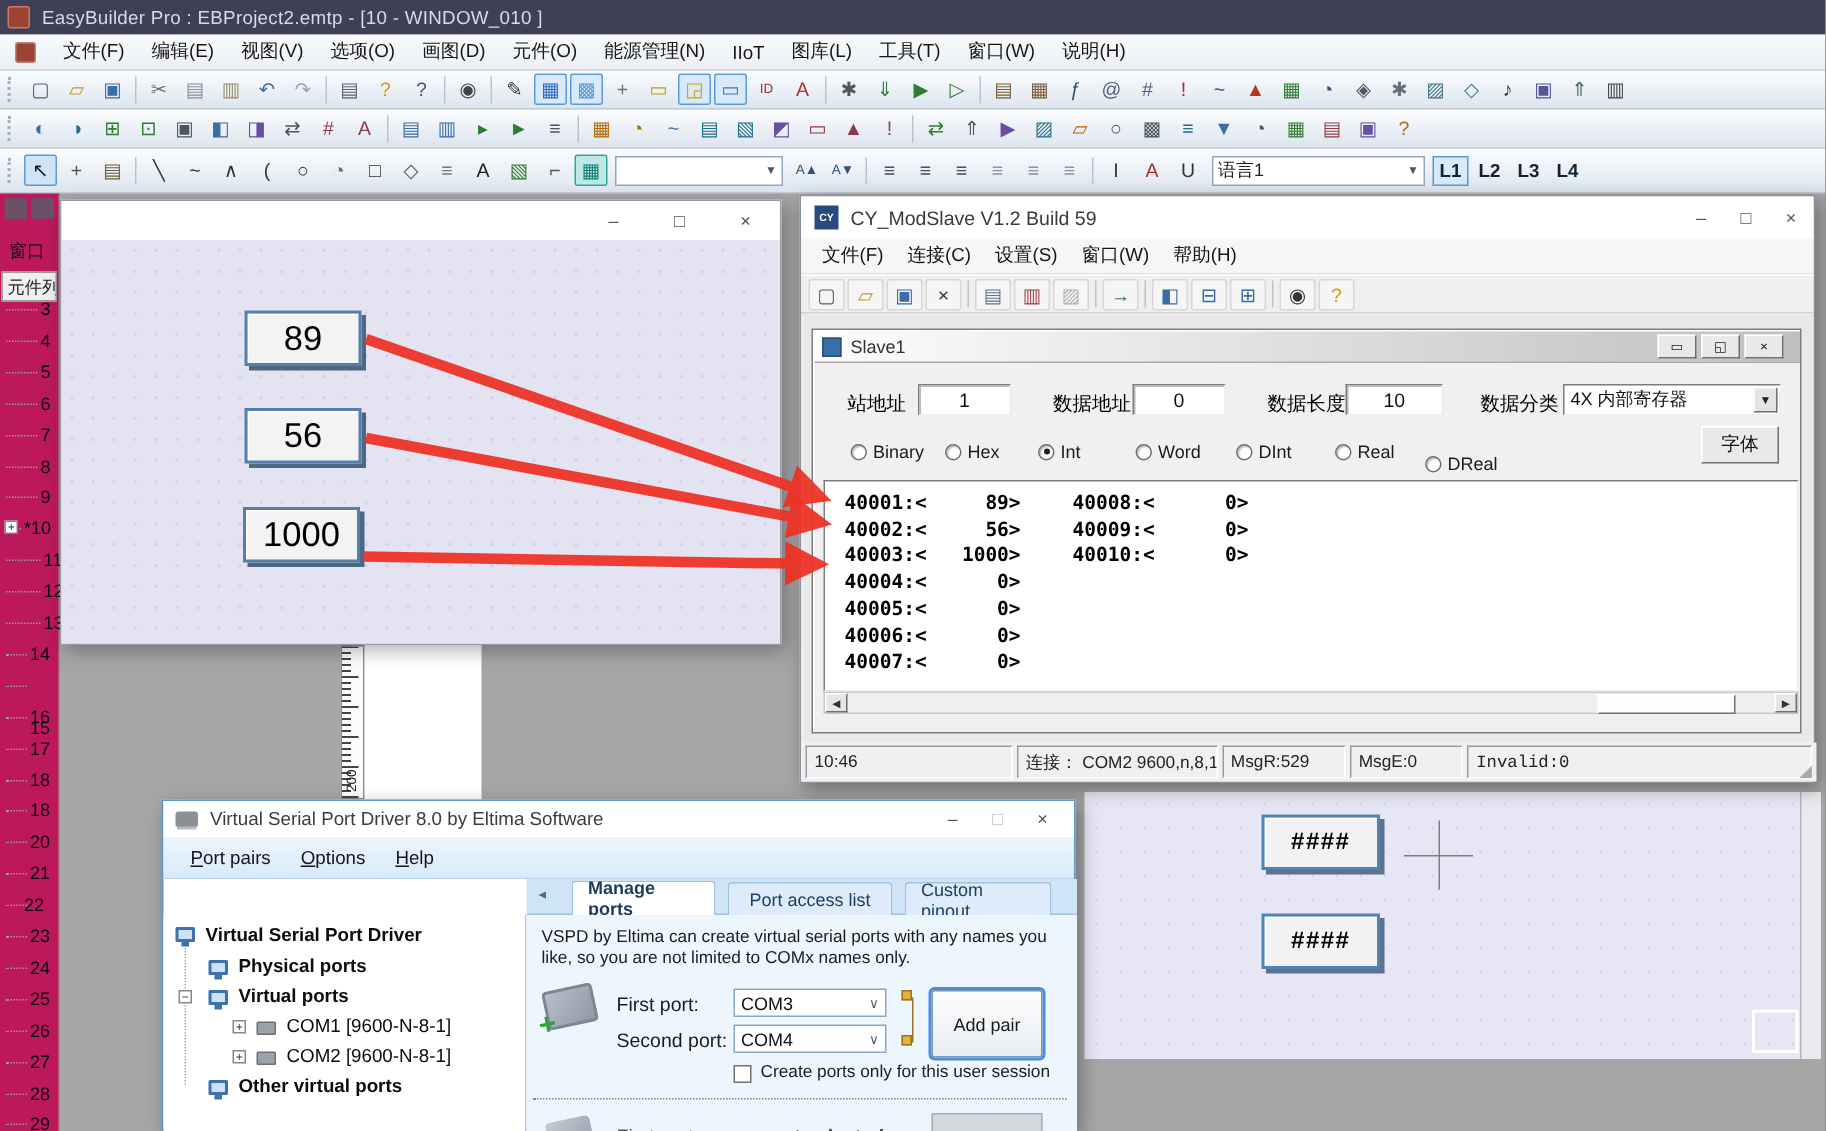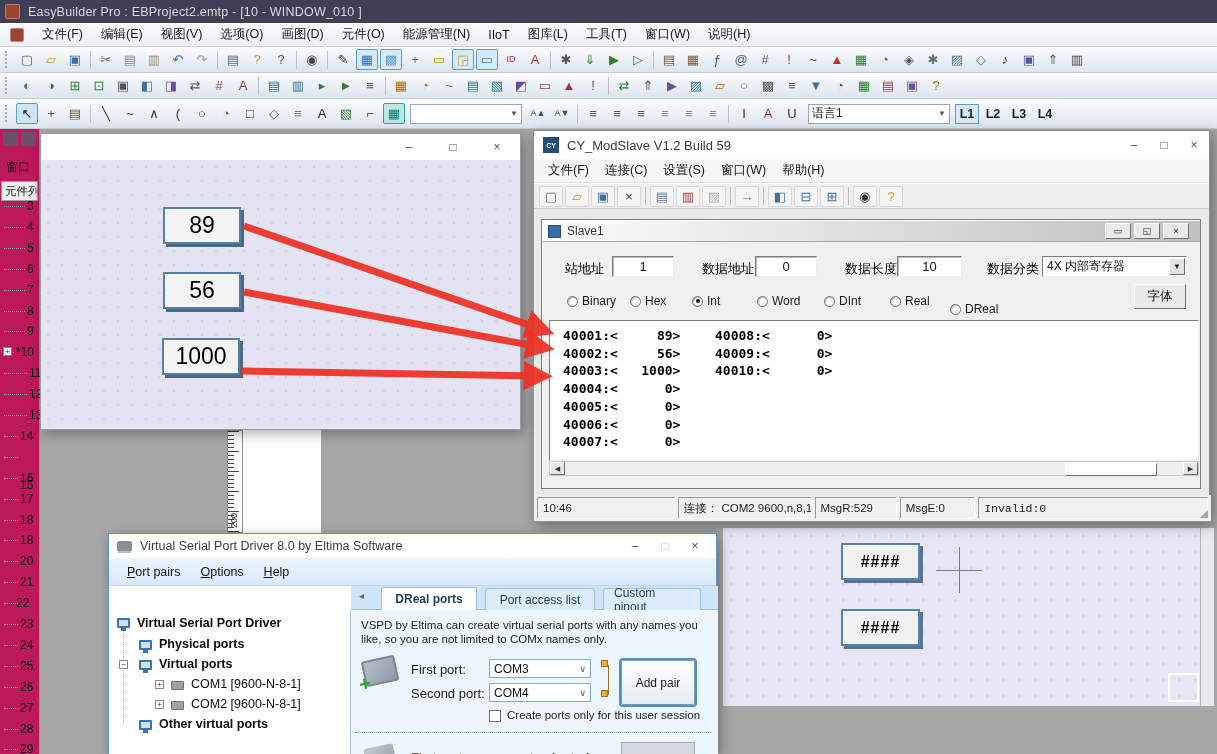--- a/index.html
+++ b/index.html
@@ -577,21 +577,21 @@
         <div class="vt-pm" style="left: 46px; top: 70px;">+</div>
         <div class="vt-port" style="left: 62px; top: 71px;"></div>
         <div class="vt-item" style="left: 82px; top: 67px;">COM1 [9600-N-8-1]</div>
         <div class="vt-pm" style="left: 46px; top: 90px;">+</div>
         <div class="vt-port" style="left: 62px; top: 91px;"></div>
         <div class="vt-item" style="left: 82px; top: 87px;">COM2 [9600-N-8-1]</div>
         <div class="vt-mon" style="left: 30px; top: 110px;"></div>
         <div class="vt-item b" style="left: 50px; top: 107px;">Other virtual ports</div>
       </div>
     <div id="vs-tabstrip">
-        <div class="vs-tab on" style="left: 30px; width: 96px;">DReal ports</div>
+        <div class="vs-tab on" style="left: 30px; width: 96px;">Manage ports</div>
         <div class="vs-tab" style="left: 134px; width: 110px;">Port access list</div>
         <div class="vs-tab" style="left: 252px; width: 98px;">Custom pinout</div>
       </div>
     <div id="vs-collapse">◂</div>
     <div id="vs-content">
       <div id="vs-desc">VSPD by Eltima can create virtual serial ports with any names you like, so you are not limited to COMx names only.</div>
       <div id="vs-conn"></div>
       <div class="vs-label" style="left:60px;top:52px">First port:</div>
       <div class="vs-label" style="left:60px;top:76px">Second port:</div>
       <div class="vs-combo" style="left:138px;top:49px">

